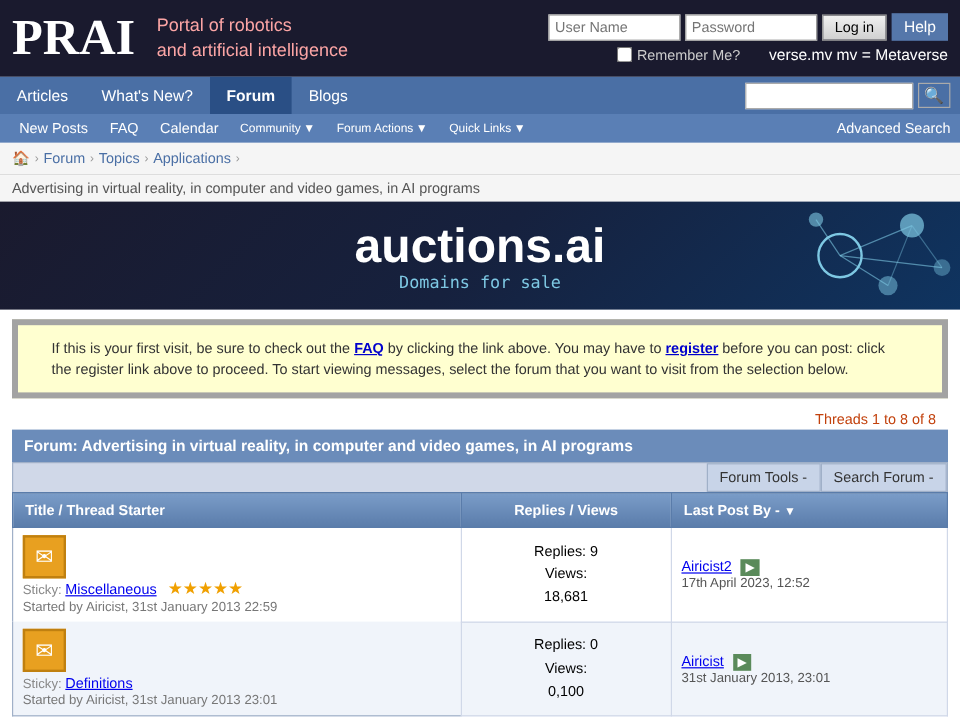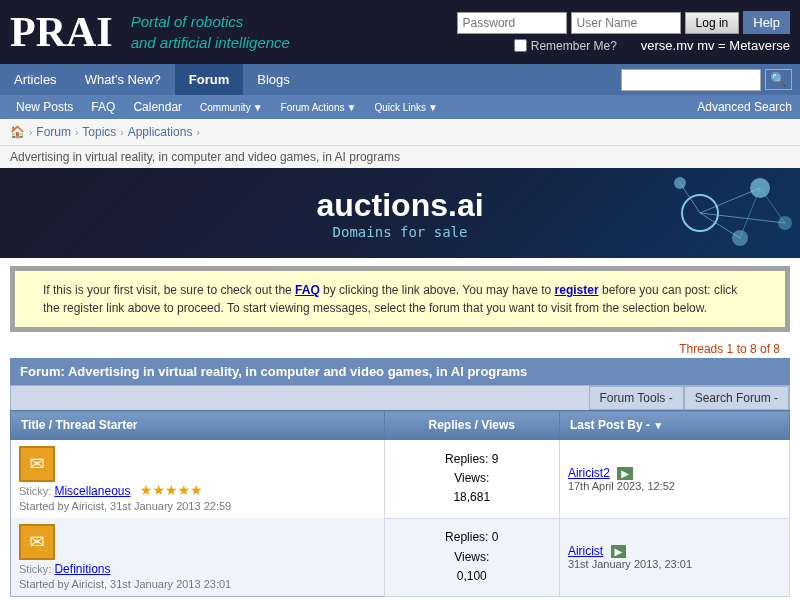--- a/index.html
+++ b/index.html
@@ -2,21 +2,21 @@
 <html><head>
   <meta charset="utf-8">
   <style>
     * { margin: 0; padding: 0; box-sizing: border-box; }
     body { font-family: Arial, Helvetica, sans-serif; font-size: 13px; background: #e0e0e0; width: 800px; }
 
     
     .header { background: #1a1a2e; display: flex; align-items: center; justify-content: space-between; padding: 8px 10px; }
     .logo-area { display: flex; align-items: center; gap: 18px; }
     .logo-text { color: white; font-size: 42px; font-weight: bold; font-family: Georgia, serif; }
-    .logo-desc { color: #14b8a6; font-size: 15px; line-height: 1.4; font-style: italic; }
+    .logo-desc { color: #fca5a5; font-size: 15px; line-height: 1.4; }
     .header-right { display: flex; flex-direction: column; align-items: flex-end; gap: 4px; }
     .login-row { display: flex; gap: 4px; align-items: center; }
     .login-row input { height: 22px; font-size: 12px; padding: 2px 5px; border: 1px solid #999; width: 110px; color: #999; }
     .login-btn { background: linear-gradient(to bottom, #f0f0f0, #d0d0d0); border: 1px solid #999; padding: 2px 10px; font-size: 12px; cursor: pointer; height: 22px; }
     .help-btn { background: #5577aa; color: white; border: none; padding: 4px 10px; font-size: 13px; cursor: pointer; }
     .remember-row { display: flex; align-items: center; gap: 4px; color: #ccc; font-size: 12px; }
 
     
     .nav-bar { background: #4a6fa5; display: flex; align-items: center; padding: 0; }
     .nav-item { color: white; padding: 8px 14px; font-size: 13px; cursor: pointer; text-decoration: none; }
@@ -33,21 +33,21 @@
     .advanced-search { margin-left: auto; color: white; font-size: 12px; cursor: pointer; text-decoration: none; }
 
     
     .breadcrumb { background: #f5f5f5; padding: 6px 10px; display: flex; align-items: center; gap: 4px; font-size: 12px; border-bottom: 1px solid #ddd; }
     .breadcrumb a { color: #4a6fa5; text-decoration: none; }
     .breadcrumb-sep { color: #999; font-size: 10px; }
     .breadcrumb-page-title { color: #555; font-size: 12px; padding: 4px 10px; background: #f5f5f5; }
 
     
     .banner { width: 100%; height: 90px; background: linear-gradient(135deg, #1a1a2e 0%, #16213e 50%, #0f3460 100%); display: flex; align-items: center; justify-content: center; position: relative; overflow: hidden; }
-    .banner-text { color: white; font-size: 32px; font-weight: bold; z-index: 2; }
+    .banner-text { color: white; font-size: 40px; font-weight: bold; z-index: 2; }
     .banner-subtitle { color: #7ec8e3; font-size: 14px; font-family: monospace; }
     .banner-content { text-align: center; z-index: 2; }
     .banner-network { position: absolute; right: 0; top: 0; width: 300px; height: 90px; }
 
     
     .info-box { margin: 8px 10px; background: #ffffd0; border: 5px solid #a3a3a3; padding: 10px 28px; font-size: 12px; line-height: 1.5; color: #333; }
     .info-box a { color: #0000cc; font-weight: bold; }
     .threads-count { text-align: right; font-size: 12px; color: #c2410c; padding: 2px 10px; }
     .forum-title-bar { background: #6b8cba; color: white; padding: 6px 10px; font-size: 13px; font-weight: bold; }
 
@@ -84,22 +84,22 @@
   <div class="header">
     <div class="logo-area">
       <div class="logo-text">PRAI</div>
       <div class="logo-desc">
         <div>Portal of robotics</div>
         <div>and artificial intelligence</div>
       </div>
     </div>
     <div class="header-right">
       <div class="login-row">
+        <input type="text" placeholder="User Name" style="">
         <input type="password" placeholder="Password" style="">
-        <input type="text" placeholder="User Name" style="">
         <button class="login-btn">Log in</button>
         <button class="help-btn">Help</button>
       </div>
       <div class="remember-row">
         <input type="checkbox" style="">
         <span>Remember Me?</span>
         <span style="margin-left:20px; color:white; font-size:13px;">verse.mv mv = Metaverse</span>
       </div>
     </div>
   </div>

